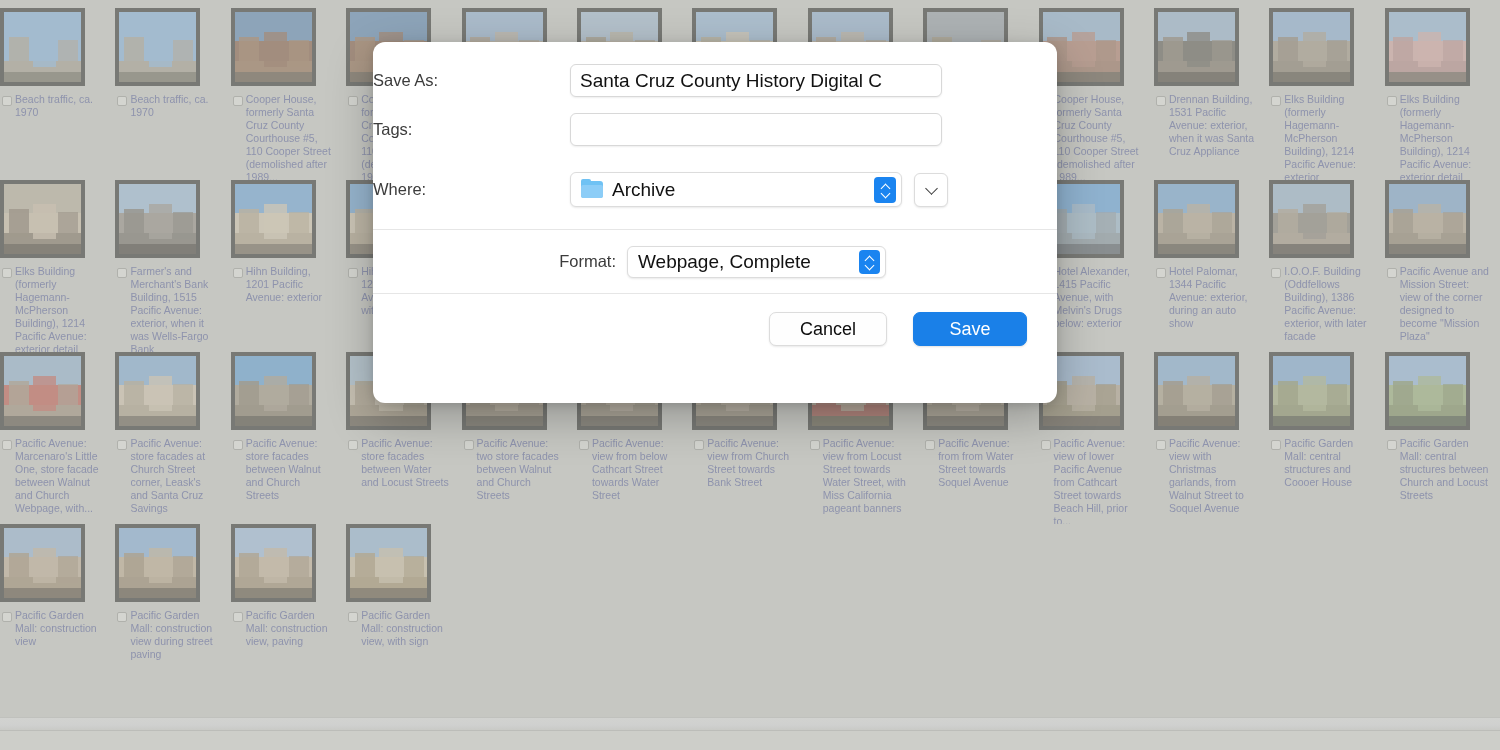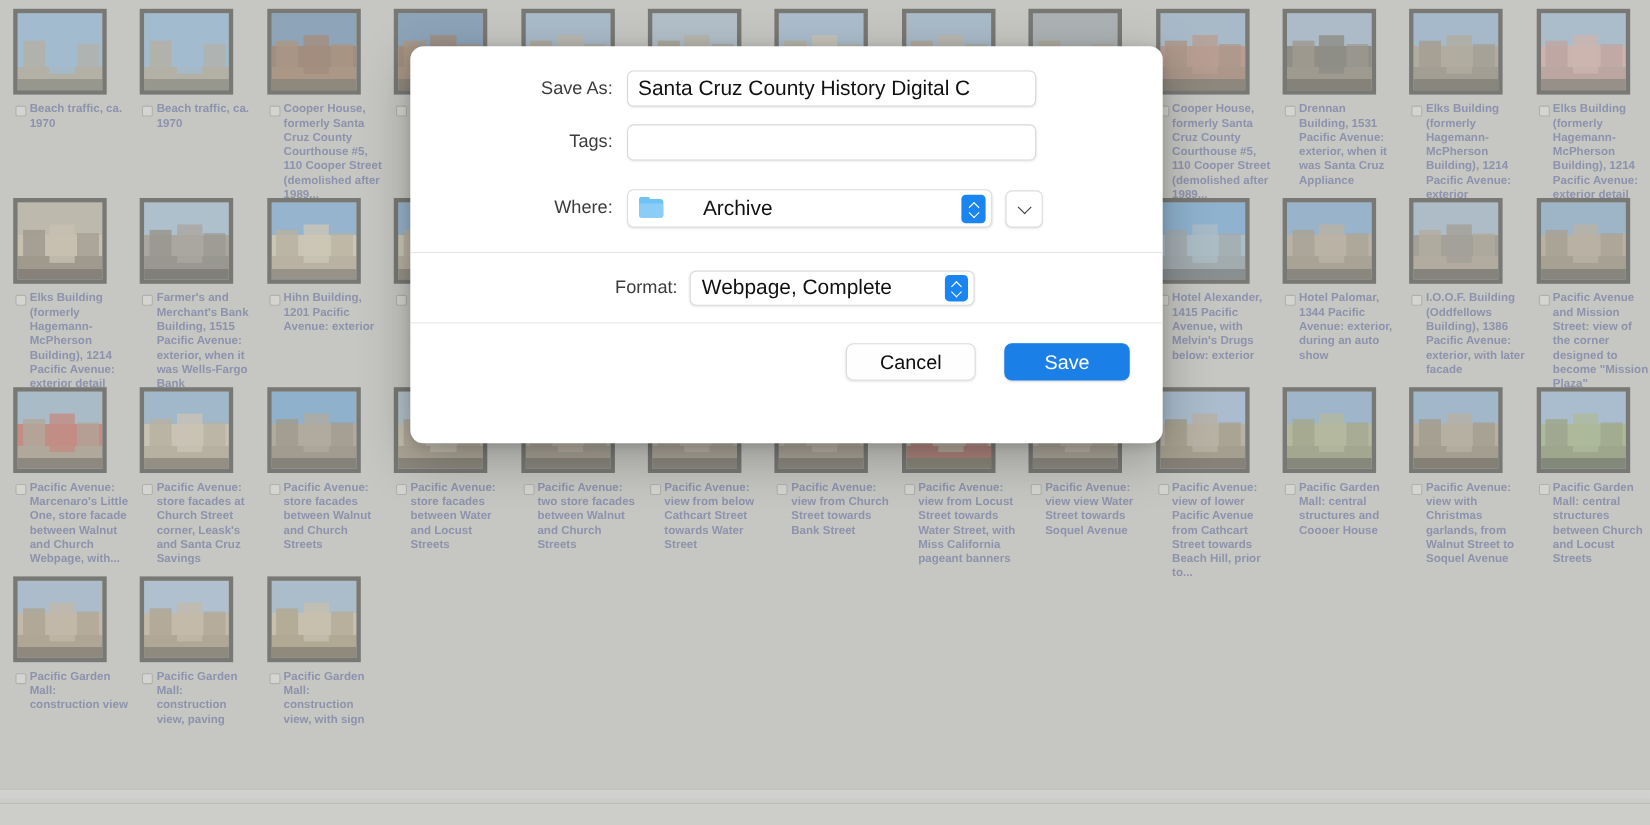--- a/index.html
+++ b/index.html
@@ -14,22 +14,20 @@
 
   
   #gallery {
     position: absolute; inset: 0;
     background: #c6c7c2;
     padding: 8px 0 0 0;
   }
   .grid {
     display: grid;
     grid-template-columns: repeat(13, 115.4px);
-    padding-left: 12px;
-    font-weight: bold;
   }
   .cell {
     width: 115.4px;
     padding-right: 8px;
   }
   .thumb-wrap {
     height: 80px;
     display: flex; align-items: flex-start;
   }
   .thumb {
@@ -86,21 +84,20 @@
     overflow: hidden;
     z-index: 10;
   }
   .sheet-top { padding: 22px 0 0 0; }
   .field-row {
     display: flex; align-items: center;
     margin-bottom: 16px;
   }
   .field-label {
     width: 197px;
-    text-align: right;
     padding-right: 13px;
     font-size: 16.5px;
     color: #3c3c3c;
   }
   .text-field {
     width: 372px; height: 33px;
     background: #fff;
     border: 1px solid #d8d8d8;
     border-radius: 6px;
     box-shadow: 0 1px 2px rgba(0,0,0,.07);
@@ -118,21 +115,20 @@
     position: relative;
     width: 332px; height: 35px;
     background: #fff;
     border: 1px solid #dcdcdc;
     border-radius: 6px;
     box-shadow: 0 1px 2px rgba(0,0,0,.09);
     display: flex; align-items: center;
     padding: 0 10px;
     font-size: 19px;
     color: #111;
-    gap: 27px;
   }
   .folder-icon {
     width: 22px; height: 17px;
     margin-right: 9px;
     position: relative; flex: 0 0 auto;
   }
   .folder-icon .back {
     position: absolute; left: 0; top: 0;
     width: 22px; height: 17px;
     background: #6fc2f4;
@@ -687,64 +683,64 @@
       <div class="cell">
         <div class="thumb-wrap">
           <div class="thumb" style="background: linear-gradient(rgb(149, 180, 210) 0px, rgb(149, 180, 210) 42%, rgb(185, 174, 155) 42%, rgb(185, 174, 155) 70%, rgb(155, 145, 127) 70%, rgb(155, 145, 127) 86%, rgb(106, 100, 89) 86%, rgb(106, 100, 89) 100%);">
             <i style="left: 6%; top: 36%; width: 26%; height: 40%; background: rgb(155, 145, 127); opacity: 0.85;"></i>
             <i style="left: 38%; top: 28%; width: 30%; height: 50%; background: rgb(185, 174, 155); opacity: 0.8;"></i>
             <i style="left: 70%; top: 40%; width: 26%; height: 38%; background: rgb(155, 145, 127); opacity: 0.7;"></i>
           </div>
         </div>
         <div class="caption">
           <div class="cbx"></div>
-          <div class="cap-text">Pacific Avenue: view view Water Street towards Soquel Avenue</div>
+          <div class="cap-text">Pacific Avenue: from from Water Street towards Soquel Avenue</div>
         </div>
       </div>
       <div class="cell">
         <div class="thumb-wrap">
           <div class="thumb" style="background: linear-gradient(rgb(154, 182, 212) 0px, rgb(154, 182, 212) 42%, rgb(176, 165, 146) 42%, rgb(176, 165, 146) 70%, rgb(144, 135, 111) 70%, rgb(144, 135, 111) 86%, rgb(96, 89, 78) 86%, rgb(96, 89, 78) 100%);">
             <i style="left: 6%; top: 36%; width: 26%; height: 40%; background: rgb(144, 135, 111); opacity: 0.85;"></i>
             <i style="left: 38%; top: 28%; width: 30%; height: 50%; background: rgb(176, 165, 146); opacity: 0.8;"></i>
             <i style="left: 70%; top: 40%; width: 26%; height: 38%; background: rgb(144, 135, 111); opacity: 0.7;"></i>
           </div>
         </div>
         <div class="caption">
           <div class="cbx"></div>
           <div class="cap-text">Pacific Avenue: view of lower Pacific Avenue from Cathcart Street towards Beach Hill, prior to...</div>
         </div>
       </div>
       <div class="cell">
         <div class="thumb-wrap">
+          <div class="thumb" style="background: linear-gradient(rgb(141, 175, 208) 0px, rgb(141, 175, 208) 42%, rgb(172, 162, 142) 42%, rgb(172, 162, 142) 70%, rgb(142, 133, 114) 70%, rgb(142, 133, 114) 86%, rgb(92, 86, 73) 86%, rgb(92, 86, 73) 100%);">
+            <i style="left: 6%; top: 36%; width: 26%; height: 40%; background: rgb(142, 133, 114); opacity: 0.85;"></i>
+            <i style="left: 38%; top: 28%; width: 30%; height: 50%; background: rgb(172, 162, 142); opacity: 0.8;"></i>
+            <i style="left: 70%; top: 40%; width: 26%; height: 38%; background: rgb(142, 133, 114); opacity: 0.7;"></i>
+          </div>
+        </div>
+        <div class="caption">
+          <div class="cbx"></div>
+          <div class="cap-text">Pacific Avenue: view with Christmas garlands, from Walnut Street to Soquel Avenue</div>
+        </div>
+      </div>
+      <div class="cell">
+        <div class="thumb-wrap">
           <div class="thumb" style="background: linear-gradient(rgb(136, 173, 208) 0px, rgb(136, 173, 208) 42%, rgb(168, 176, 138) 42%, rgb(168, 176, 138) 70%, rgb(143, 149, 112) 70%, rgb(143, 149, 112) 86%, rgb(94, 99, 80) 86%, rgb(94, 99, 80) 100%);">
             <i style="left: 6%; top: 36%; width: 26%; height: 40%; background: rgb(143, 149, 112); opacity: 0.85;"></i>
             <i style="left: 38%; top: 28%; width: 30%; height: 50%; background: rgb(168, 176, 138); opacity: 0.8;"></i>
             <i style="left: 70%; top: 40%; width: 26%; height: 38%; background: rgb(143, 149, 112); opacity: 0.7;"></i>
           </div>
         </div>
         <div class="caption">
           <div class="cbx"></div>
           <div class="cap-text">Pacific Garden Mall: central structures and Coooer House</div>
         </div>
       </div>
       <div class="cell">
         <div class="thumb-wrap">
-          <div class="thumb" style="background: linear-gradient(rgb(141, 175, 208) 0px, rgb(141, 175, 208) 42%, rgb(172, 162, 142) 42%, rgb(172, 162, 142) 70%, rgb(142, 133, 114) 70%, rgb(142, 133, 114) 86%, rgb(92, 86, 73) 86%, rgb(92, 86, 73) 100%);">
-            <i style="left: 6%; top: 36%; width: 26%; height: 40%; background: rgb(142, 133, 114); opacity: 0.85;"></i>
-            <i style="left: 38%; top: 28%; width: 30%; height: 50%; background: rgb(172, 162, 142); opacity: 0.8;"></i>
-            <i style="left: 70%; top: 40%; width: 26%; height: 38%; background: rgb(142, 133, 114); opacity: 0.7;"></i>
-          </div>
-        </div>
-        <div class="caption">
-          <div class="cbx"></div>
-          <div class="cap-text">Pacific Avenue: view with Christmas garlands, from Walnut Street to Soquel Avenue</div>
-        </div>
-      </div>
-      <div class="cell">
-        <div class="thumb-wrap">
           <div class="thumb" style="background: linear-gradient(rgb(154, 184, 214) 0px, rgb(154, 184, 214) 42%, rgb(159, 177, 132) 42%, rgb(159, 177, 132) 70%, rgb(134, 148, 108) 70%, rgb(134, 148, 108) 86%, rgb(90, 100, 80) 86%, rgb(90, 100, 80) 100%);">
             <i style="left: 6%; top: 36%; width: 26%; height: 40%; background: rgb(134, 148, 108); opacity: 0.85;"></i>
             <i style="left: 38%; top: 28%; width: 30%; height: 50%; background: rgb(159, 177, 132); opacity: 0.8;"></i>
             <i style="left: 70%; top: 40%; width: 26%; height: 38%; background: rgb(134, 148, 108); opacity: 0.7;"></i>
           </div>
         </div>
         <div class="caption">
           <div class="cbx"></div>
           <div class="cap-text">Pacific Garden Mall: central structures between Church and Locust Streets</div>
         </div>
@@ -753,20 +749,33 @@
         <div class="thumb-wrap">
           <div class="thumb" style="background: linear-gradient(rgb(157, 182, 207) 0px, rgb(157, 182, 207) 42%, rgb(191, 176, 154) 42%, rgb(191, 176, 154) 70%, rgb(161, 146, 122) 70%, rgb(161, 146, 122) 86%, rgb(109, 99, 84) 86%, rgb(109, 99, 84) 100%);">
             <i style="left: 6%; top: 36%; width: 26%; height: 40%; background: rgb(161, 146, 122); opacity: 0.85;"></i>
             <i style="left: 38%; top: 28%; width: 30%; height: 50%; background: rgb(191, 176, 154); opacity: 0.8;"></i>
             <i style="left: 70%; top: 40%; width: 26%; height: 38%; background: rgb(161, 146, 122); opacity: 0.7;"></i>
           </div>
         </div>
         <div class="caption">
           <div class="cbx"></div>
           <div class="cap-text">Pacific Garden Mall: construction view</div>
+        </div>
+      </div>
+      <div class="cell">
+        <div class="thumb-wrap">
+          <div class="thumb" style="background: linear-gradient(rgb(143, 178, 212) 0px, rgb(143, 178, 212) 42%, rgb(189, 174, 150) 42%, rgb(189, 174, 150) 70%, rgb(157, 142, 119) 70%, rgb(157, 142, 119) 86%, rgb(106, 96, 82) 86%, rgb(106, 96, 82) 100%);">
+            <i style="left: 6%; top: 36%; width: 26%; height: 40%; background: rgb(157, 142, 119); opacity: 0.85;"></i>
+            <i style="left: 38%; top: 28%; width: 30%; height: 50%; background: rgb(189, 174, 150); opacity: 0.8;"></i>
+            <i style="left: 70%; top: 40%; width: 26%; height: 38%; background: rgb(157, 142, 119); opacity: 0.7;"></i>
+          </div>
+        </div>
+        <div class="caption">
+          <div class="cbx"></div>
+          <div class="cap-text">Pacific Garden Mall: construction view during street paving</div>
         </div>
       </div>
       <div class="cell">
         <div class="thumb-wrap">
           <div class="thumb" style="background: linear-gradient(rgb(163, 189, 216) 0px, rgb(163, 189, 216) 42%, rgb(194, 179, 156) 42%, rgb(194, 179, 156) 70%, rgb(163, 148, 124) 70%, rgb(163, 148, 124) 86%, rgb(111, 101, 86) 86%, rgb(111, 101, 86) 100%);">
             <i style="left: 6%; top: 36%; width: 26%; height: 40%; background: rgb(163, 148, 124); opacity: 0.85;"></i>
             <i style="left: 38%; top: 28%; width: 30%; height: 50%; background: rgb(194, 179, 156); opacity: 0.8;"></i>
             <i style="left: 70%; top: 40%; width: 26%; height: 38%; background: rgb(163, 148, 124); opacity: 0.7;"></i>
           </div>
         </div>

